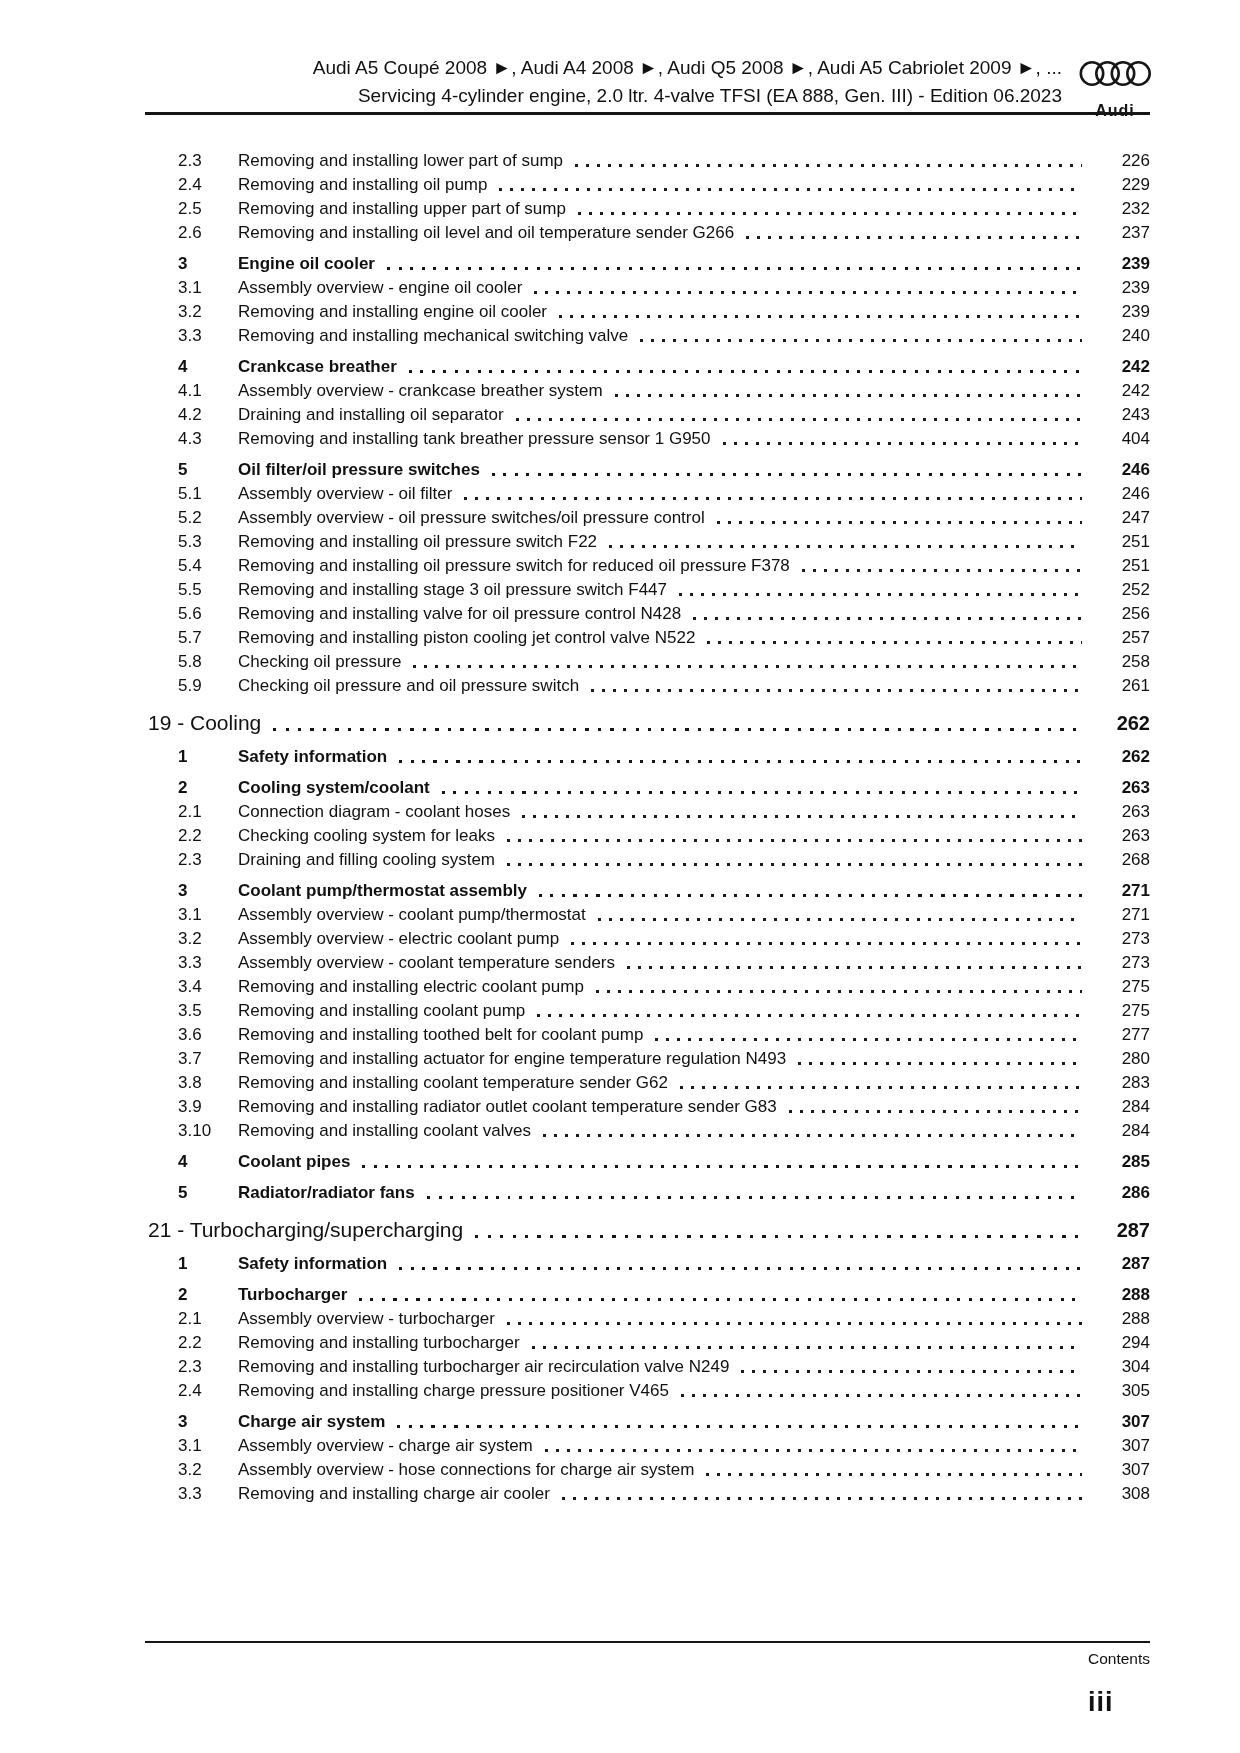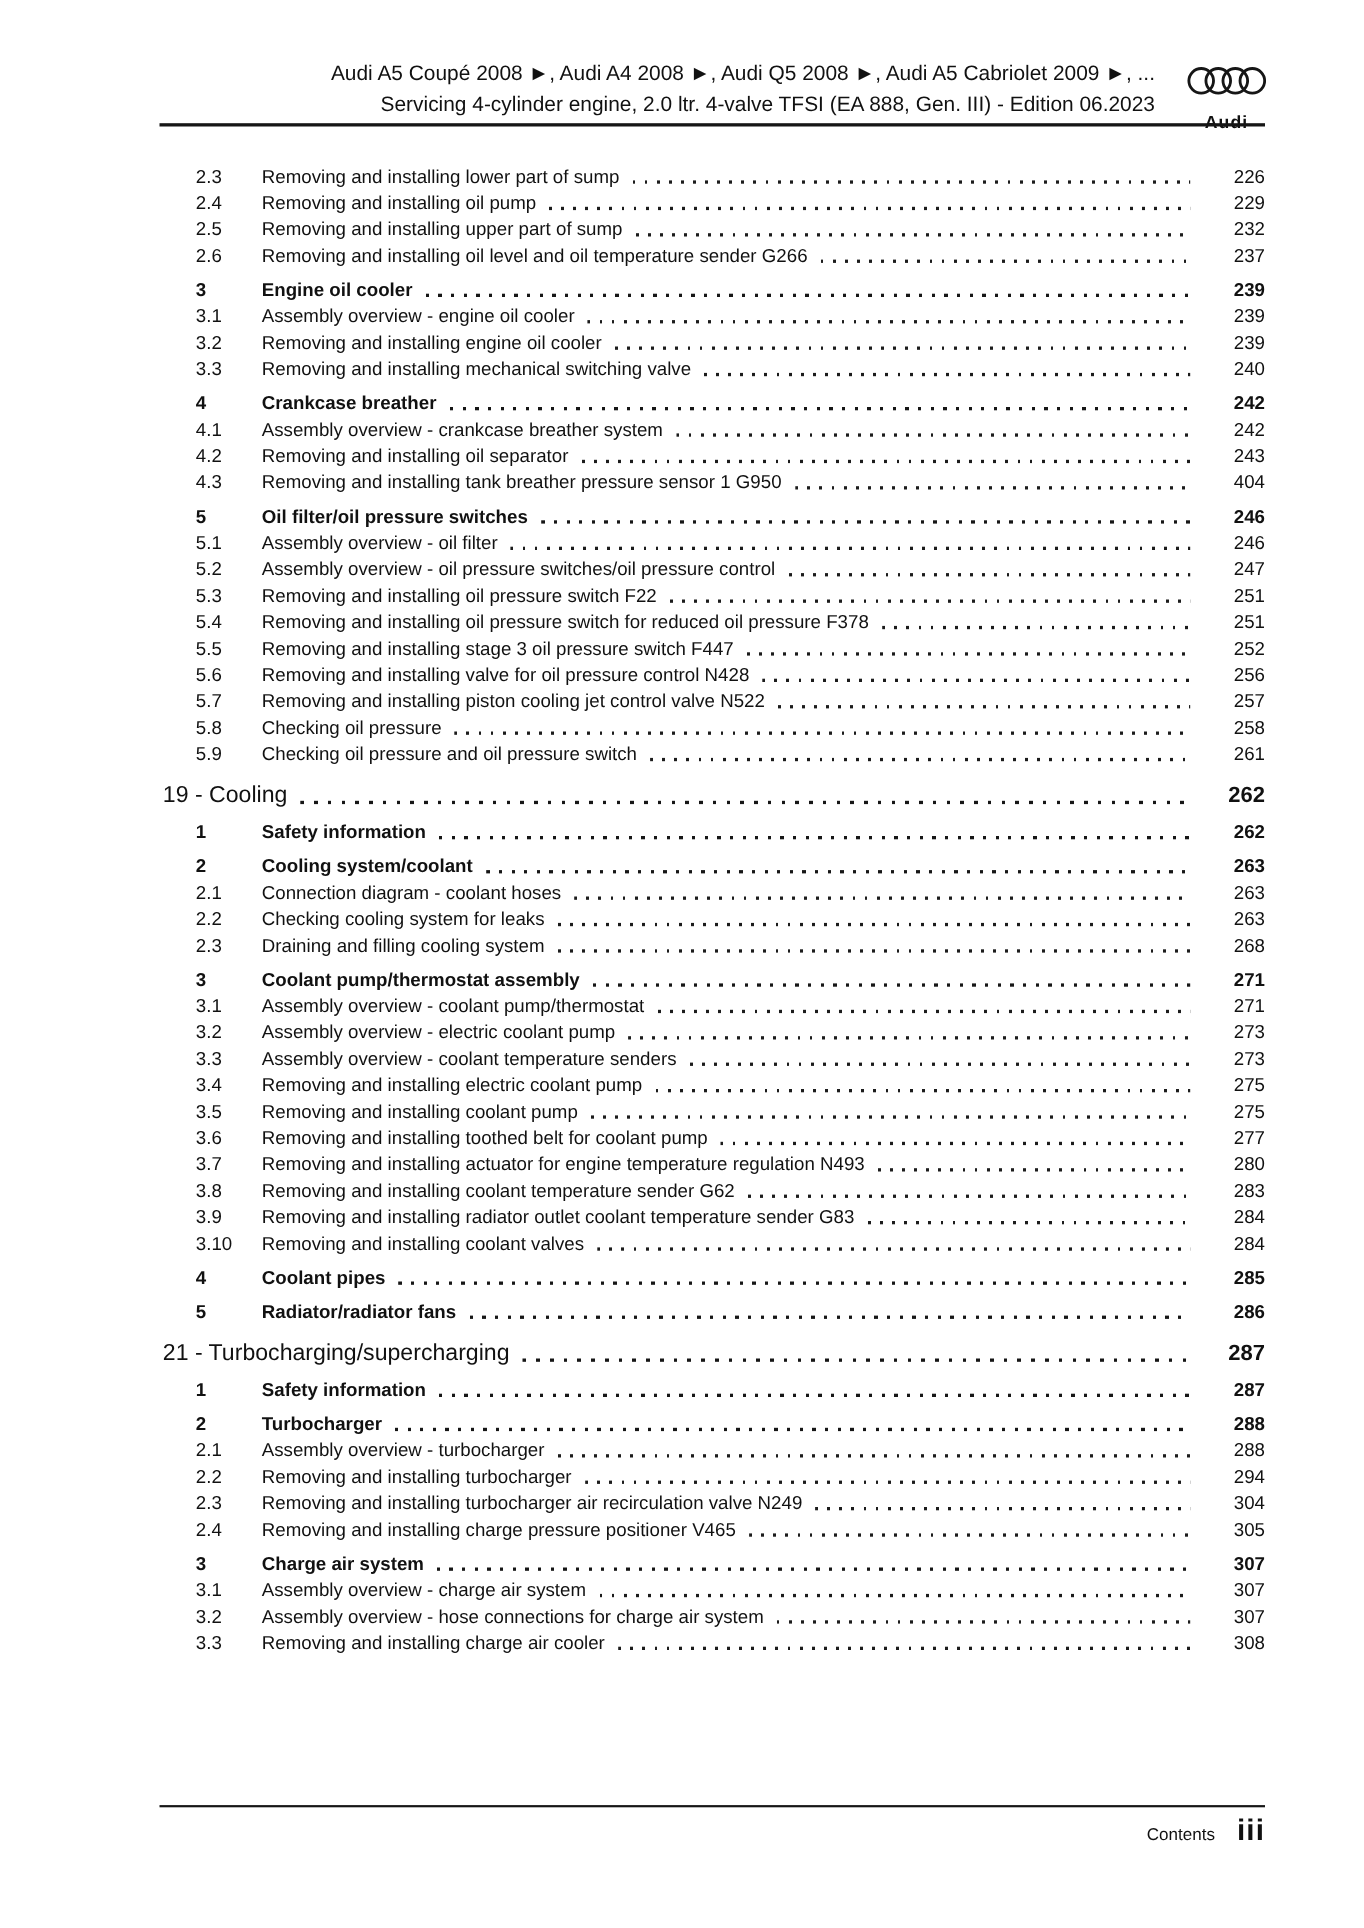--- a/index.html
+++ b/index.html
@@ -12,21 +12,21 @@
     overflow: hidden;
   }
 
   
   .header {
     position: absolute;
     top: 54px; left: 0; right: 88px;
     display: flex;
     justify-content: flex-end;
     align-items: flex-start;
-    gap: 28px;
+    gap: 16px;
   }
   .header-text {
     text-align: right;
     font-size: 19px;
     line-height: 28px;
     white-space: nowrap;
   }
   .logo-block {
     margin-top: 6px;
     width: 74px;
@@ -95,20 +95,21 @@
     position: absolute;
     top: 1641px; left: 145px; right: 90px;
     border-top: 2.5px solid #161616;
   }
   .footer-line {
     position: absolute;
     top: 1650px; right: 90px;
     display: flex;
     align-items: baseline;
     gap: 20px;
+    flex-direction: column;
   }
   .footer-contents { font-size: 15.5px; }
   .footer-page { font-size: 27px; font-weight: bold; letter-spacing: 1px; line-height: 28px; }
 </style>
 </head>
 <body>
 
 <div class="header">
   <div class="header-text">
     <div>Audi A5 Coupé 2008 ►, Audi A4 2008 ►, Audi Q5 2008 ►, Audi A5 Cabriolet 2009 ►, ...</div>
@@ -186,21 +187,21 @@
       <span class="page">242</span>
     </div>
     <div class="row sub">
       <span class="num">4.1</span>
       <span class="title">Assembly overview - crankcase breather system</span>
       <span class="dots"></span>
       <span class="page">242</span>
     </div>
     <div class="row sub">
       <span class="num">4.2</span>
-      <span class="title">Removing and installing oil separator</span>
+      <span class="title">Draining and installing oil separator</span>
       <span class="dots"></span>
       <span class="page">243</span>
     </div>
     <div class="row sub">
       <span class="num">4.3</span>
       <span class="title">Removing and installing tank breather pressure sensor 1 G950</span>
       <span class="dots"></span>
       <span class="page">404</span>
     </div>
     <div class="row section">

